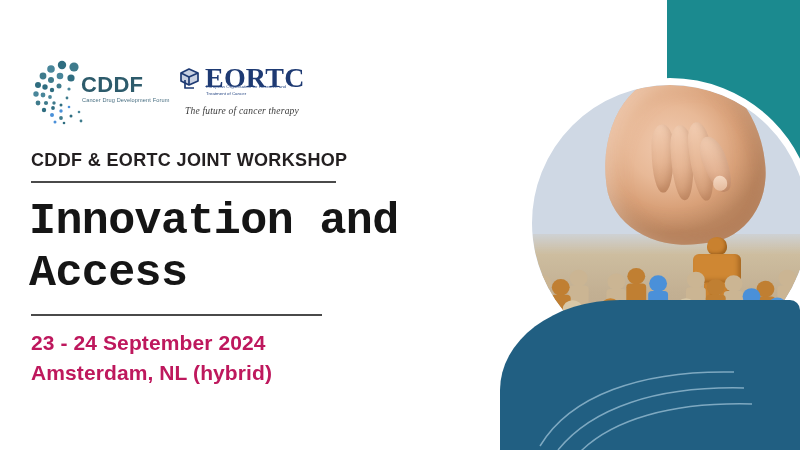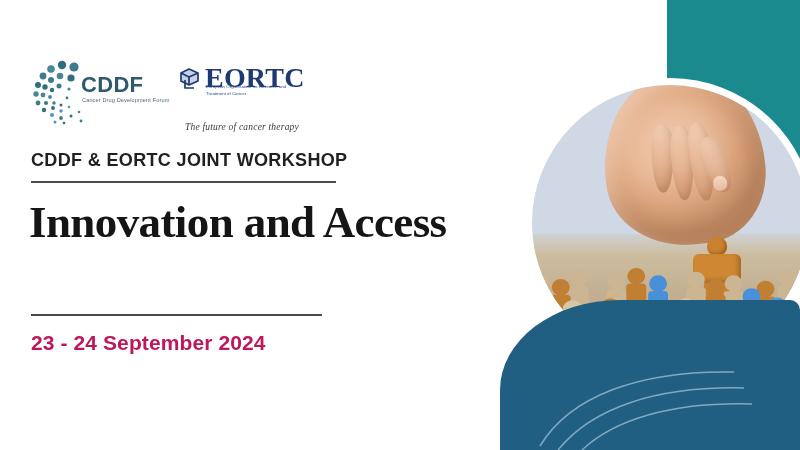--- a/index.html
+++ b/index.html
@@ -120,33 +120,32 @@
   }
   .eortc-sub{
     position:absolute;left:29px;top:24px;width:96px;
     font-size:4.4px;line-height:1.5;color:#2a4a86;
     font-family:"Liberation Sans", sans-serif;
   }
   .eortc-tag{
     position:absolute;left:8px;top:46px;
     font-size:9.5px;font-style:italic;color:#3a3a3a;letter-spacing:.2px;
     font-family:"Liberation Serif", serif;
-    margin-top:16px;
   }
 
   .kicker{
     position:absolute;left:31px;top:150px;
     font-size:18px;font-weight:700;letter-spacing:.35px;color:#231f20;
     font-family:"Liberation Sans", sans-serif;white-space:nowrap;
   }
   .rule1{position:absolute;left:31px;top:181px;width:305px;height:2px;background:#4a4a4a;}
   .title{
     position:absolute;left:29px;top:196px;width:520px;
     font-size:45px;font-weight:700;line-height:1.16;color:#151515;
-    letter-spacing:-0.6px;font-family:Liberation Serif, serif;
+    letter-spacing:-0.6px;font-family:Liberation Mono, monospace;
   }
   .rule2{position:absolute;left:31px;top:314px;width:291px;height:2px;background:#4a4a4a;}
   .meta{
     position:absolute;left:31px;top:328px;
     font-size:21px;font-weight:700;line-height:1.42;color:#be185d;
     letter-spacing:.1px;font-family:"Liberation Sans", sans-serif;
   }
 </style>
 </head>
 <body>
@@ -340,15 +339,16 @@
     <div class="rule1"></div>
 
     <div class="title">
       <div>Innovation and Access</div>
     </div>
 
     <div class="rule2"></div>
 
     <div class="meta">
       <div>23 - 24 September 2024</div>
+      <div>Amsterdam, NL (hybrid)</div>
     </div>
   </div>
 </div>
 
 </body></html>

